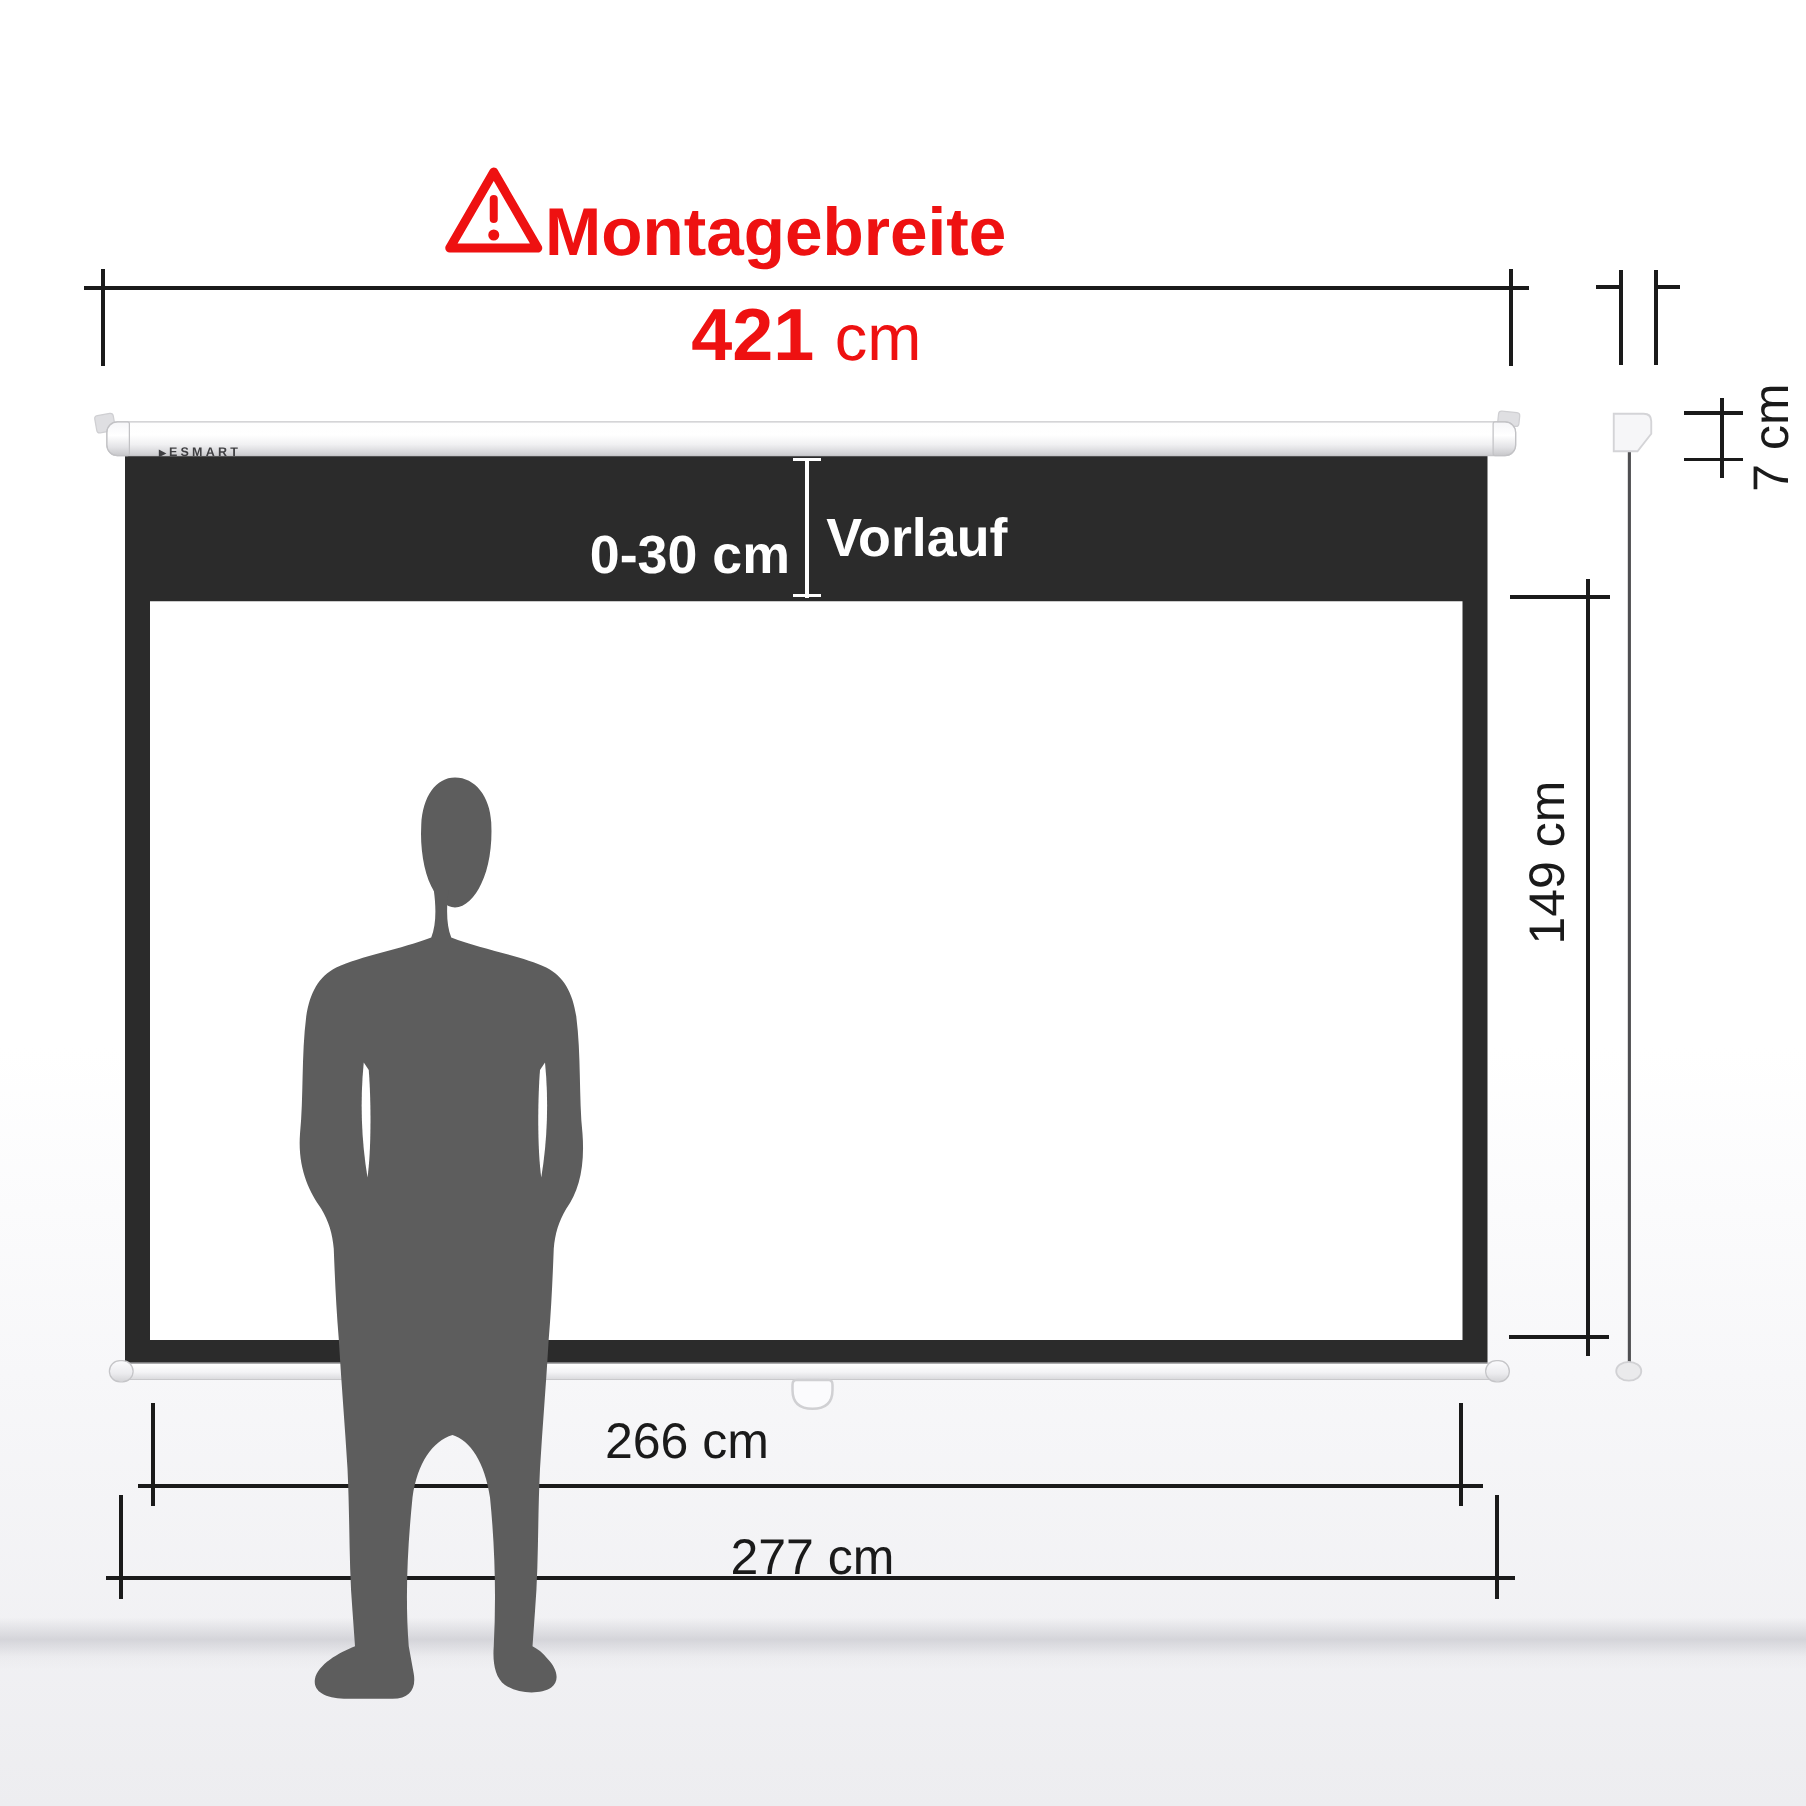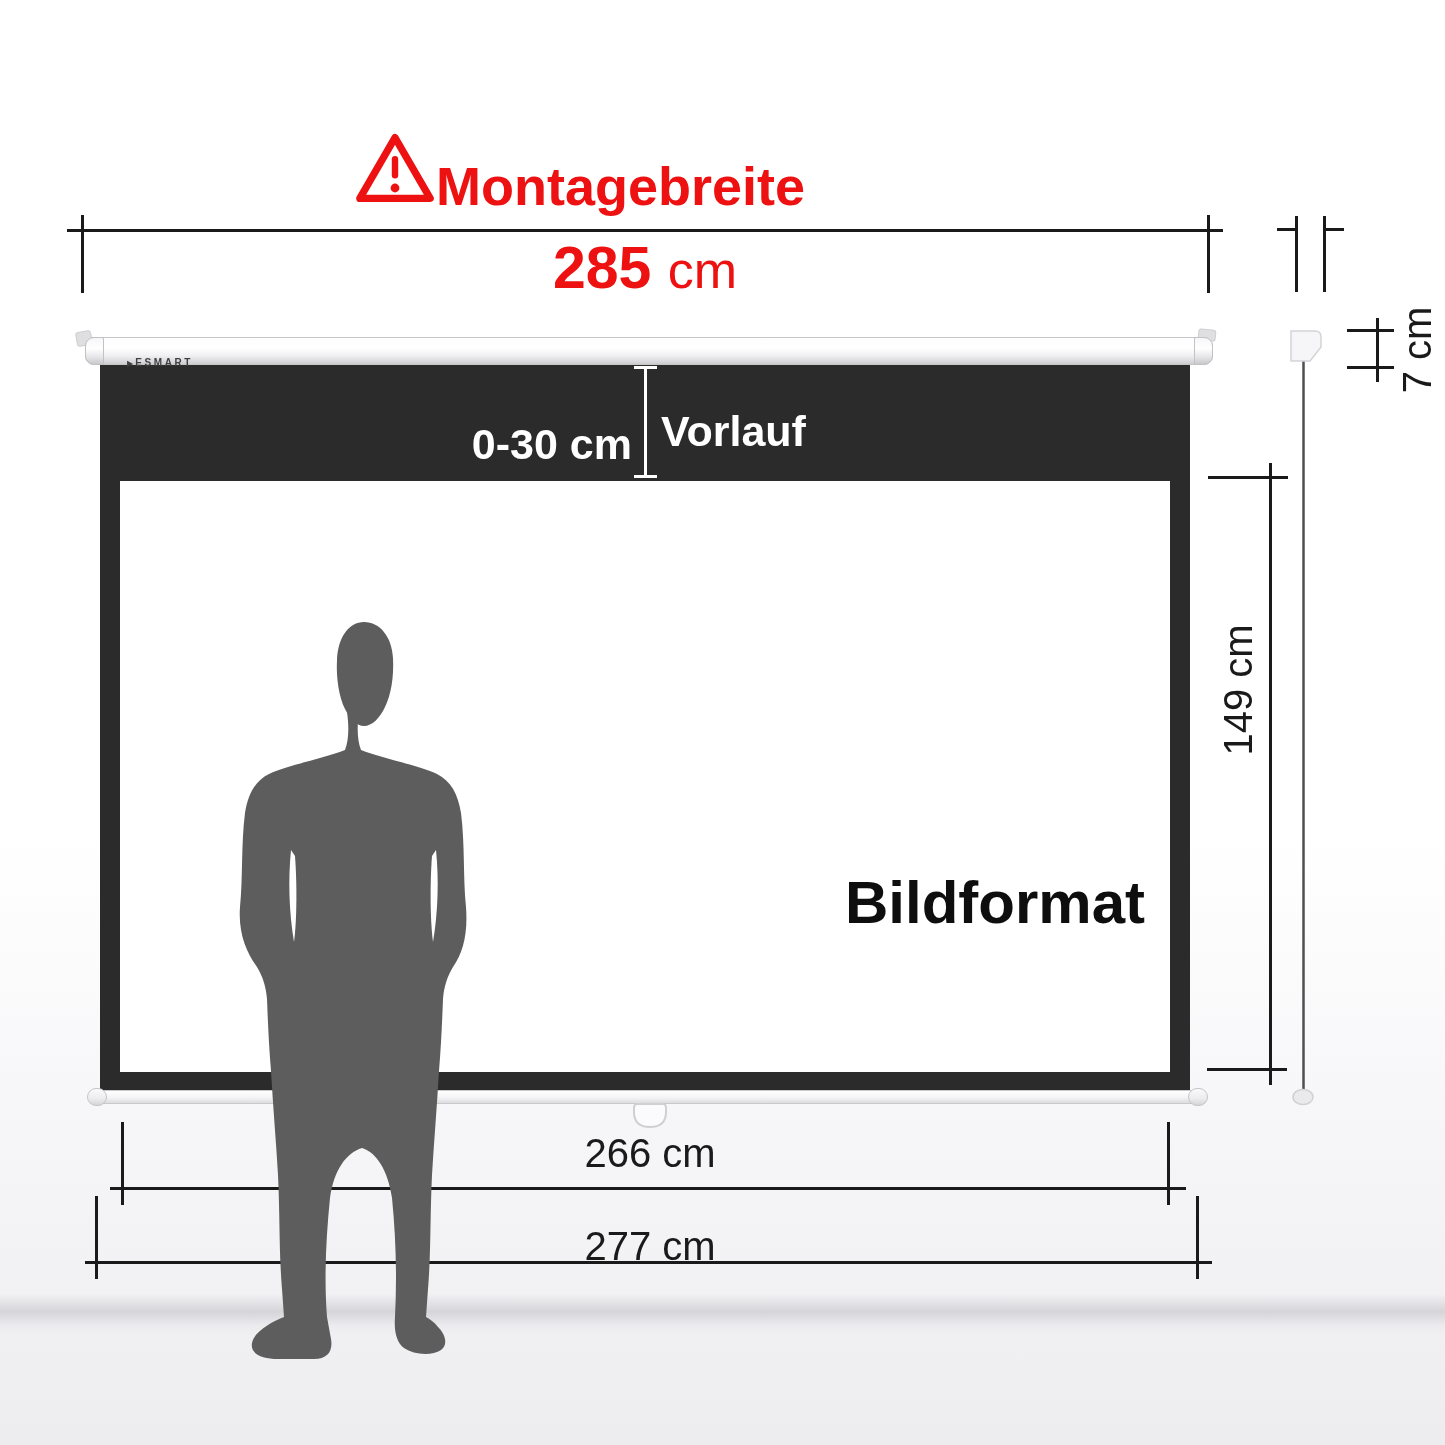--- a/index.html
+++ b/index.html
@@ -26,21 +26,21 @@
   .warn-icon{left:355px;top:130px;}
 
   
   .mount-val{left:420px;top:238px;width:450px;text-align:center;color:var(--accent-red);font-size:59px;line-height:60px;}
   .mount-val .num{font-weight:700;}
   .mount-val .unit{font-weight:400;font-size:52px;}
 
   
   .lbl{color:#1a1a1a;font-size:40px;line-height:44px;}
   .depth-lbl{left:1208px;top:160px;width:200px;text-align:center;}
-  .vwidth-lbl{left:500px;top:1131px;width:300px;text-align:center;}
+  .vwidth-lbl{left:484px;top:1131px;width:300px;text-align:left;}
   .twidth-lbl{left:500px;top:1205px;width:300px;text-align:center;margin-top:19px;}
   .rot{transform:rotate(-90deg);transform-origin:50% 50%;text-align:center;}
   .sheight-lbl{left:1158px;top:668px;width:160px;height:44px;}
   .hheight-lbl{left:1337px;top:328px;width:160px;height:44px;}
 
   
   .tab{background:#dfdfe2;border:1px solid #cfcfd2;border-radius:3px;}
   .tab-left{left:76px;top:331px;width:14px;height:13px;transform:rotate(-10deg);}
   .tab-right{left:1198px;top:329px;width:16px;height:10px;transform:rotate(6deg);}
   .housing{left:85px;top:337px;width:1128px;height:28px;border-radius:9px;
@@ -168,31 +168,30 @@
   </svg>
 
   <svg class="abs warn-icon" width="80" height="76" viewBox="0 0 100 94">
     <path d="M50,9 L94,85 L6,85 Z" fill="none" stroke="#EE1111" stroke-width="9" stroke-linejoin="round"></path>
     <rect x="46" y="32" width="8" height="28" rx="4" fill="#EE1111"></rect>
     <circle cx="50" cy="72" r="5.5" fill="#EE1111"></circle>
   </svg>
   <div class="abs warn-title">Montagebreite</div>
 
   <div class="abs mount-val">
-    <span class="num">285</span>
+    <span class="num">421</span>
     <span class="unit">cm</span>
   </div>
 
   <div class="abs lbl rot hheight-lbl">7 cm</div>
 
   <div class="abs vorlauf-range">0-30 cm</div>
   <div class="abs vorlauf-name">Vorlauf</div>
 
   <div class="abs lbl rot sheight-lbl">149 cm</div>
 
   <div class="abs aspect-block">
-    <div class="aspect-title">Bildformat</div>
   </div>
 
   <div class="abs lbl vwidth-lbl">266 cm</div>
   <div class="abs lbl twidth-lbl">277 cm</div>
 
 </div>
 
 </body></html>

